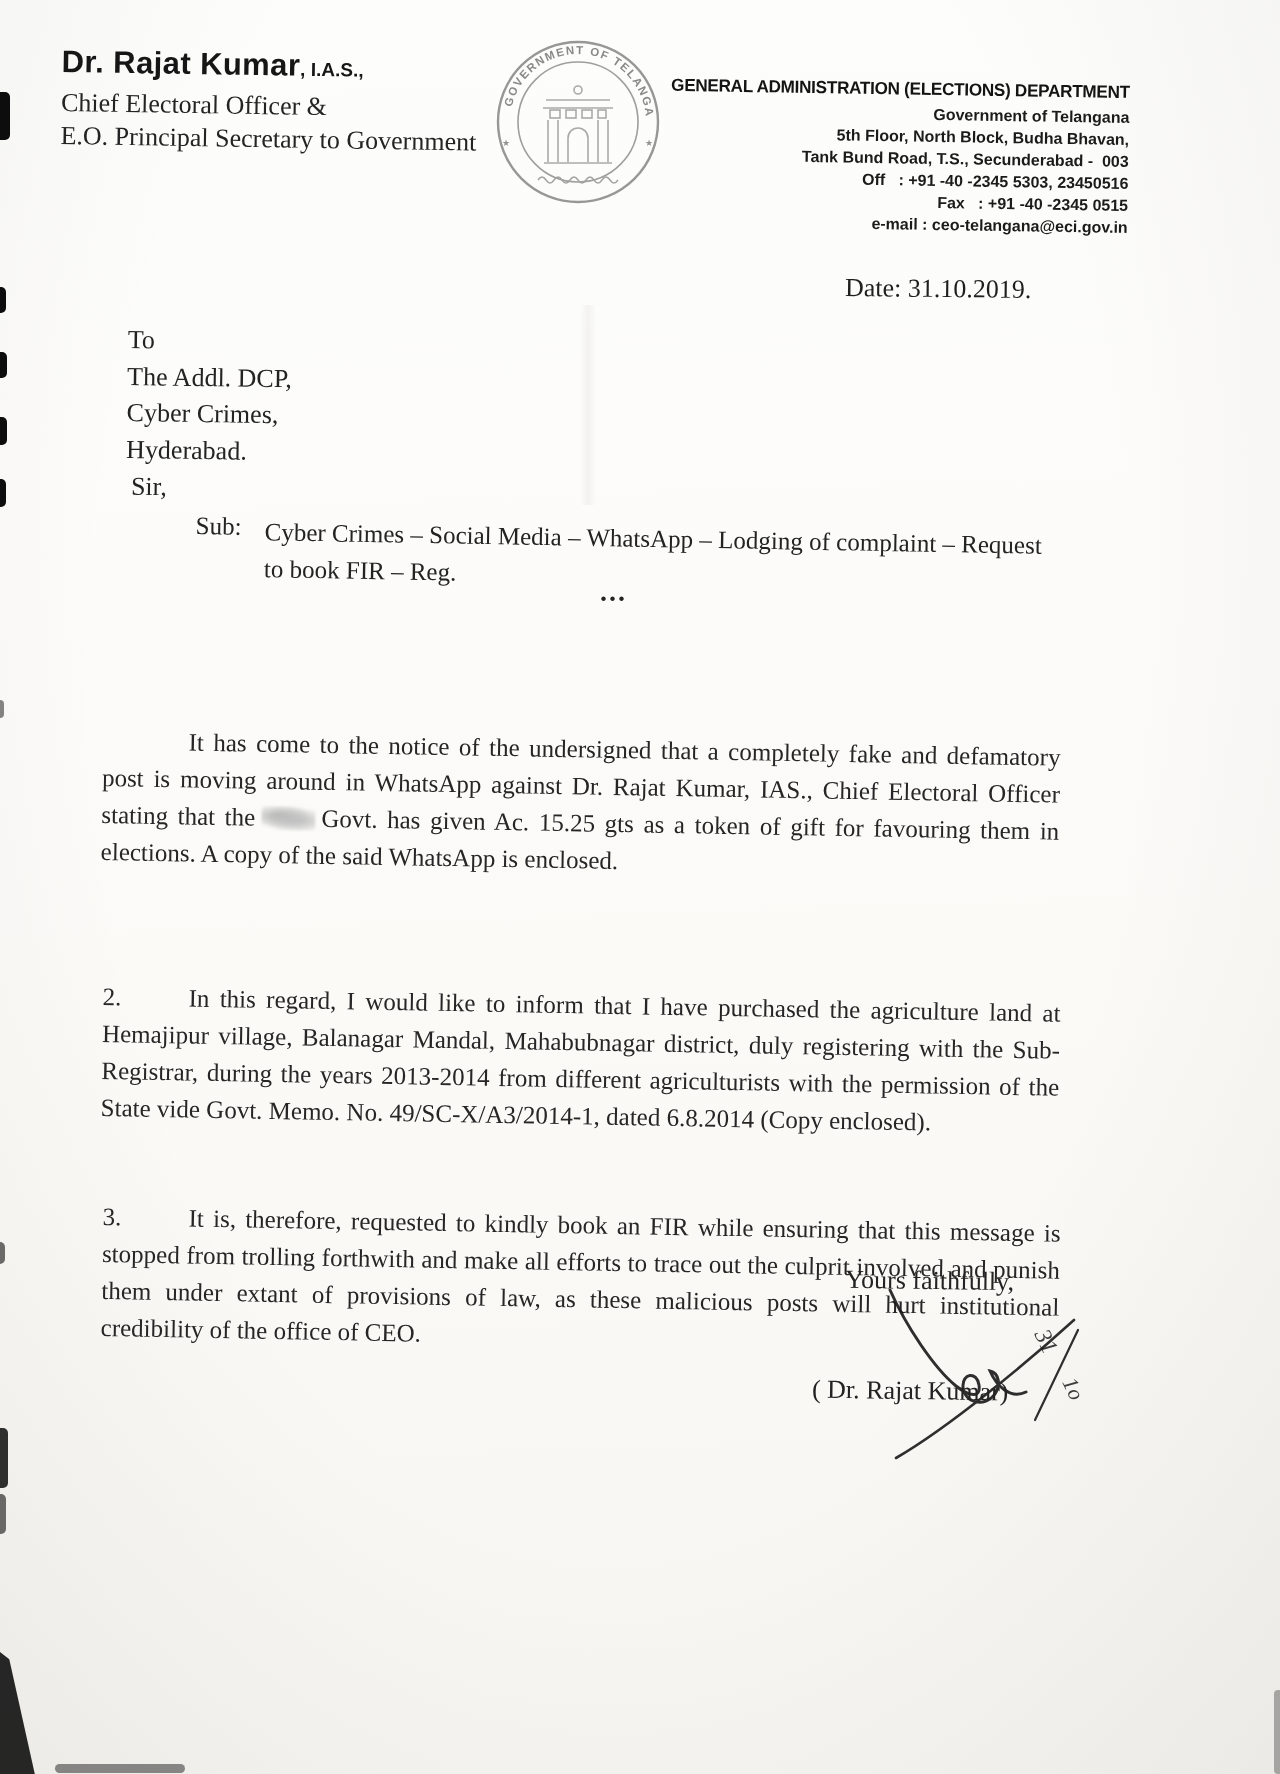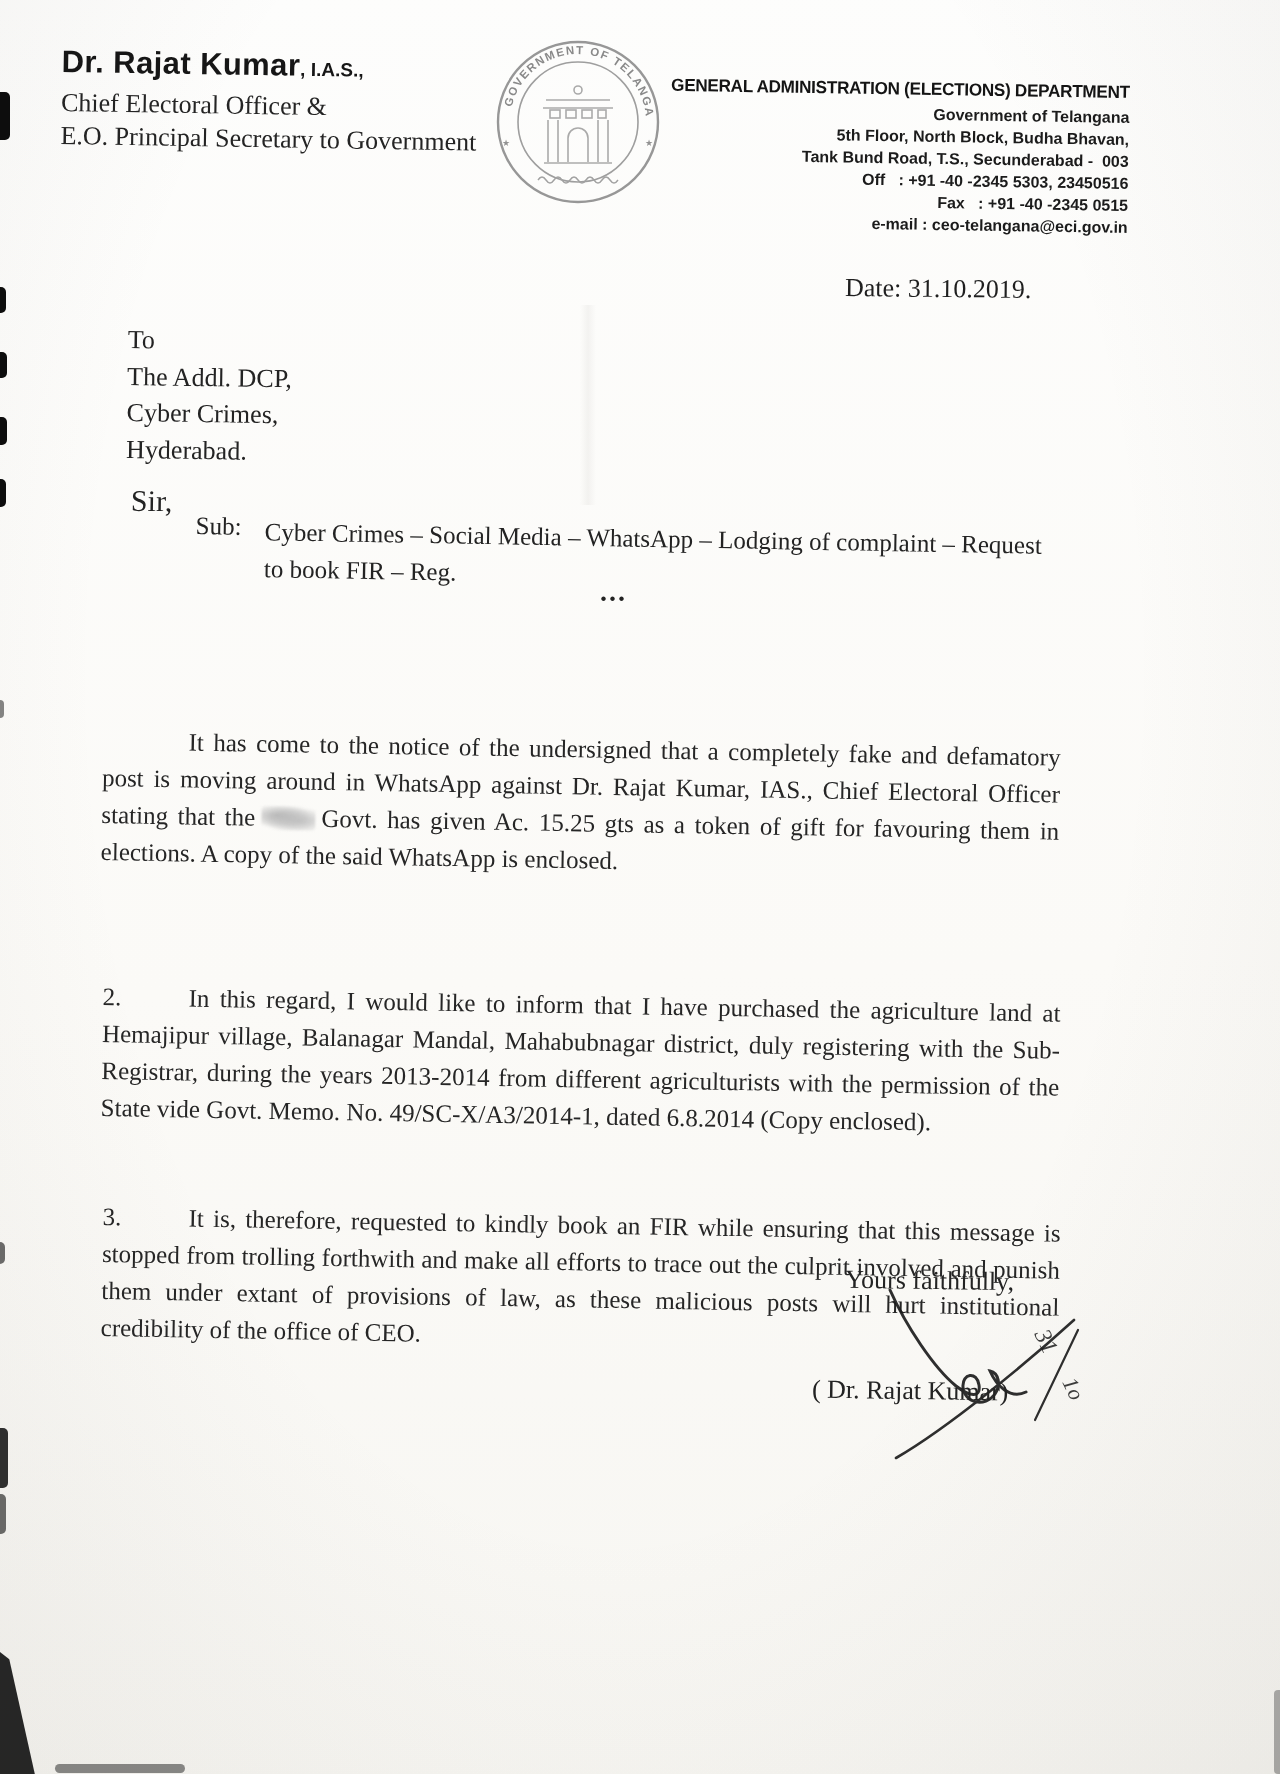--- a/index.html
+++ b/index.html
@@ -29,21 +29,21 @@
 
   
   .lh-right{right:150px;top:82px;width:470px;text-align:right;transform:rotate(.9deg);transform-origin:100% 0;}
   .dept{font-family:"Liberation Sans",sans-serif;font-weight:bold;font-size:17.5px;letter-spacing:-.3px;color:#141414;transform:scaleX(.98);transform-origin:100% 0;}
   .lh-addr{font-family:"Liberation Sans",sans-serif;font-weight:bold;font-size:16px;line-height:22px;color:#1b1b1b;margin-top:4px;}
   .lh-addr div{white-space:pre;}
 
   .date-line{left:845px;top:274px;font-size:26px;color:#1f1f1f;transform:rotate(.6deg);}
 
   .recipient{left:128px;top:322px;font-size:26px;line-height:36.5px;transform:rotate(.8deg);transform-origin:0 0;}
-  .greeting{left:131px;top:484px;font-size:30px;transform:rotate(.8deg);}
+  .greeting{left:131px;top:472px;font-size:26px;transform:rotate(.8deg);}
 
   .subject{left:196px;top:512px;width:860px;display:flex;transform:rotate(1deg);transform-origin:0 0;}
   .subject .sub-label{width:69px;flex:0 0 69px;font-size:25px;}
   .subject .sub-text{width:788px;font-size:25px;line-height:37px;}
 
   .dots{left:600px;top:576px;font-size:28px;font-weight:bold;letter-spacing:2px;}
 
   .para{left:103px;width:958px;font-size:25px;line-height:37px;text-align:justify;color:#262626;margin:0;}
   .para.first{text-indent:86px;}
   .pnum{display:inline-block;width:86px;text-indent:0;}

